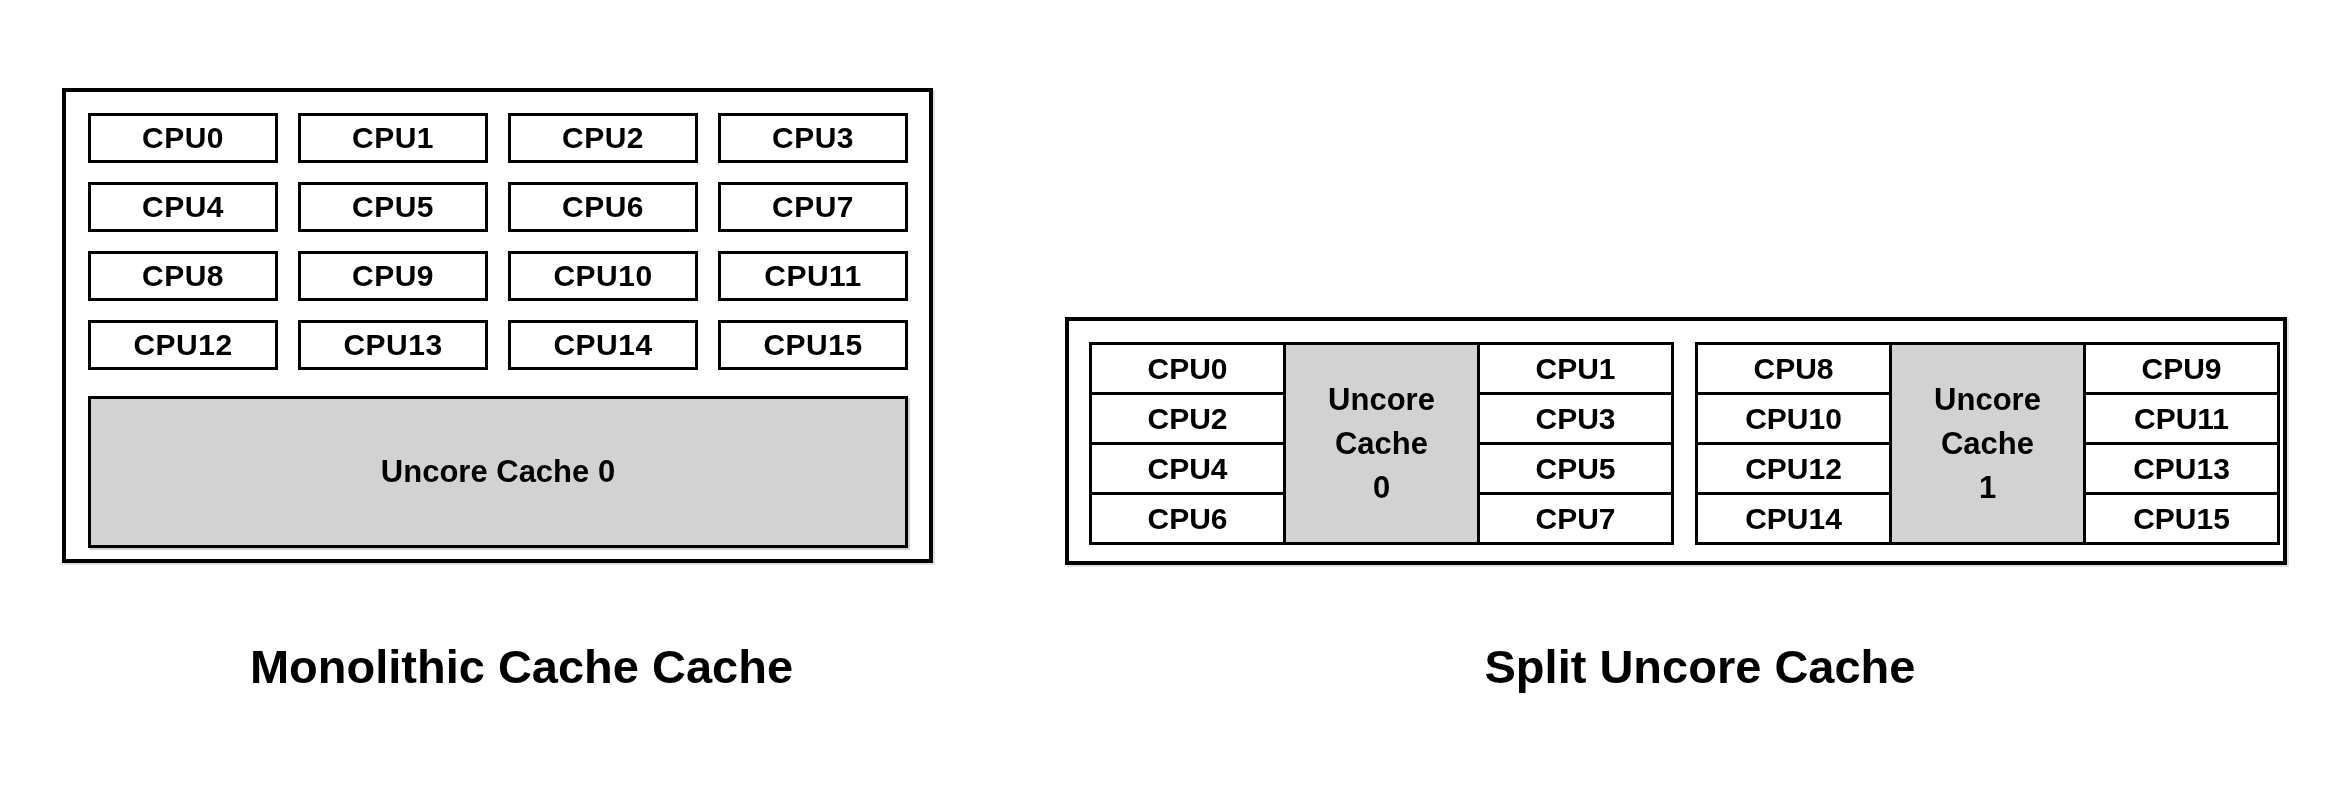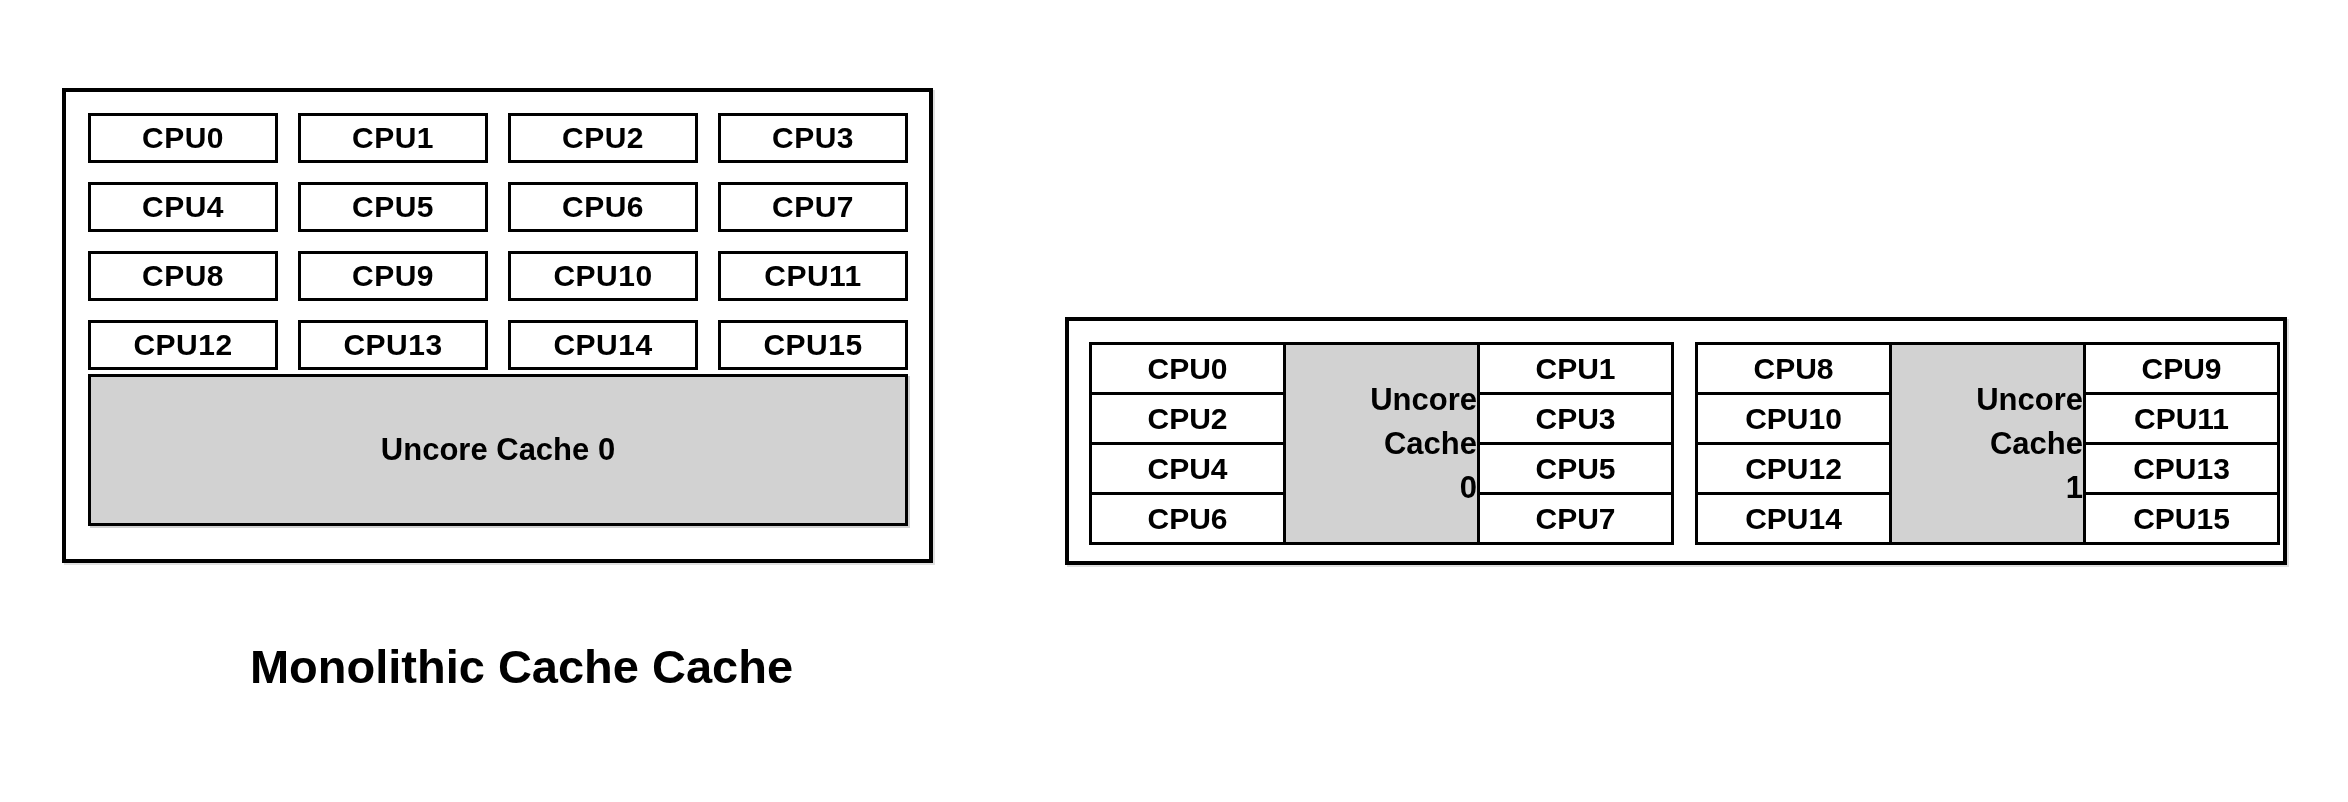--- a/index.html
+++ b/index.html
@@ -51,21 +51,21 @@
     align-items: center;
     justify-content: center;
     font-size: 30px;
     font-weight: bold;
     letter-spacing: 0.5px;
   }
   .mono-cache {
     position: absolute;
     box-sizing: border-box;
     left: 22px;
-    top: 282px;
+    top: 304px;
     width: 820px;
     height: 152px;
     background: #d2d2d2;
     border: 3px solid #000000;
     box-shadow: 2px 2px 0 rgba(0,0,0,0.18);
     display: flex;
     align-items: center;
     justify-content: center;
     font-size: 31px;
     font-weight: bold;
@@ -97,21 +97,21 @@
     vertical-align: middle;
     font-size: 30px;
     font-weight: bold;
     background: #ffffff;
   }
   .split-group td.cache-cell {
     background: #d2d2d2;
     font-size: 31px;
     line-height: 44px;
   }
-  .cache-line { display: block; text-align: right; }
+  .cache-line { display: block; }
 
   
   .caption {
     position: absolute;
     top: 642px;
     text-align: center;
     font-size: 47px;
     font-weight: bold;
     line-height: 50px;
     white-space: nowrap;
@@ -196,14 +196,15 @@
       <tr>
         <td>CPU14</td>
         <td>CPU15</td>
       </tr>
     </tbody>
       </table>
 
   </div>
 
   <div class="caption caption-left">Monolithic Cache Cache</div>
+  <div class="caption caption-right">Split Uncore Cache</div>
 
 </div>
 
 </body></html>

